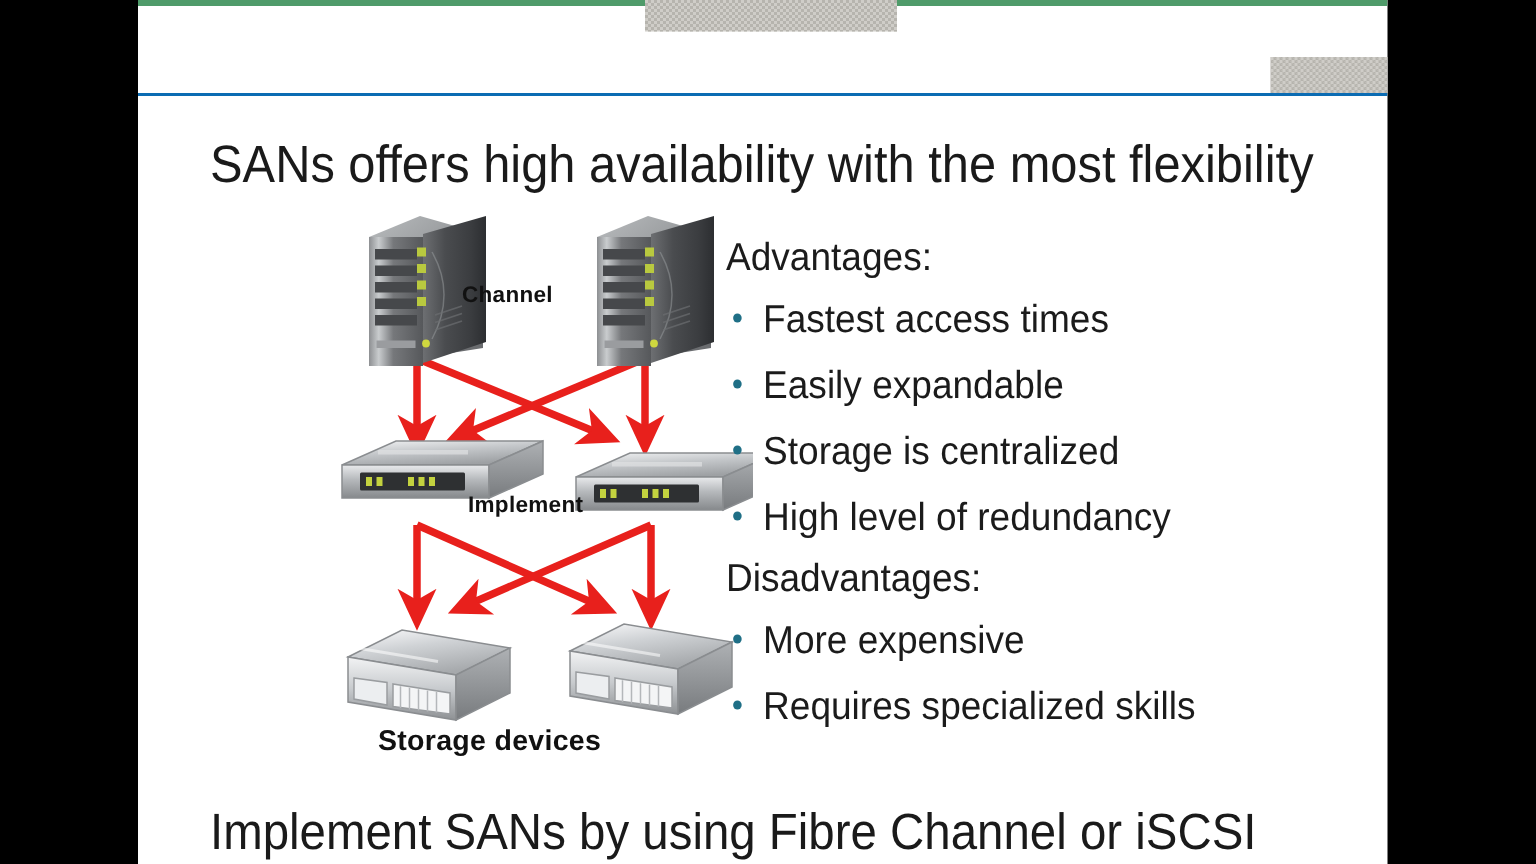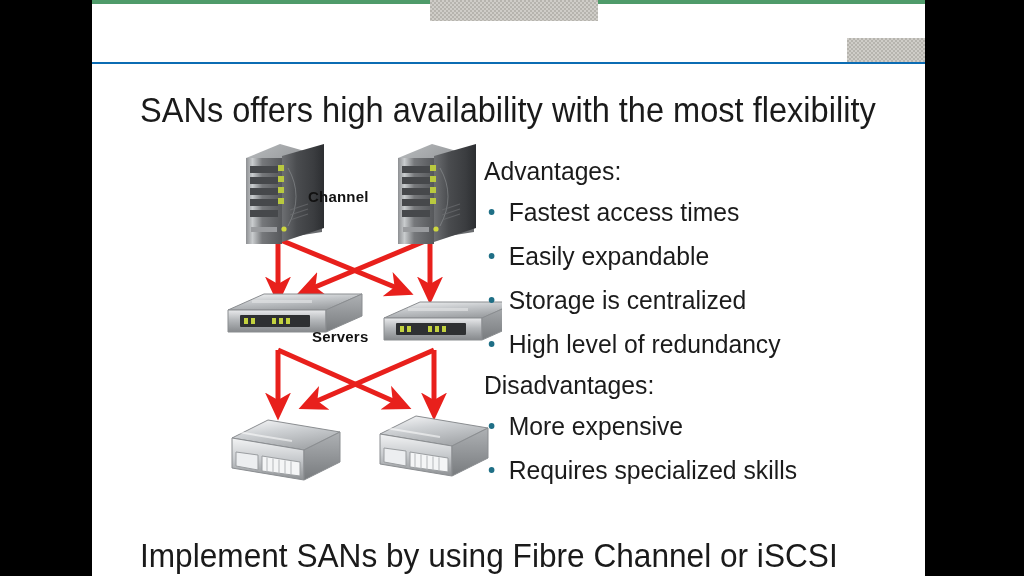--- a/index.html
+++ b/index.html
@@ -271,21 +271,22 @@
               <path d="M309,322.5 L309,337"></path>
             <path d="M315,323.5 L315,337.6"></path>
               <path d="M321,324.4 L321,338.3"></path>
             <path d="M327,325.3 L327,339"></path>
           </g>
           <path d="M274,296 L328,305" stroke="#ffffff" stroke-width="2" opacity=".55" fill="none"></path>
         </g>
       </svg>
 
       <div class="devlabel" id="lbl-servers">Channel</div>
-      <div class="devlabel" id="lbl-switches">Servers</div>
+      <div class="devlabel" id="lbl-switches">Implement</div>
+      <div class="devlabel" id="lbl-storage">Storage devices</div>
     </div>
 
     <div id="textcol">
 
       <div class="heading-line">Advantages:</div>
 
       <div class="bullet-line">
         <span class="dot"></span>
         <span>Fastest access times</span>
       </div>

